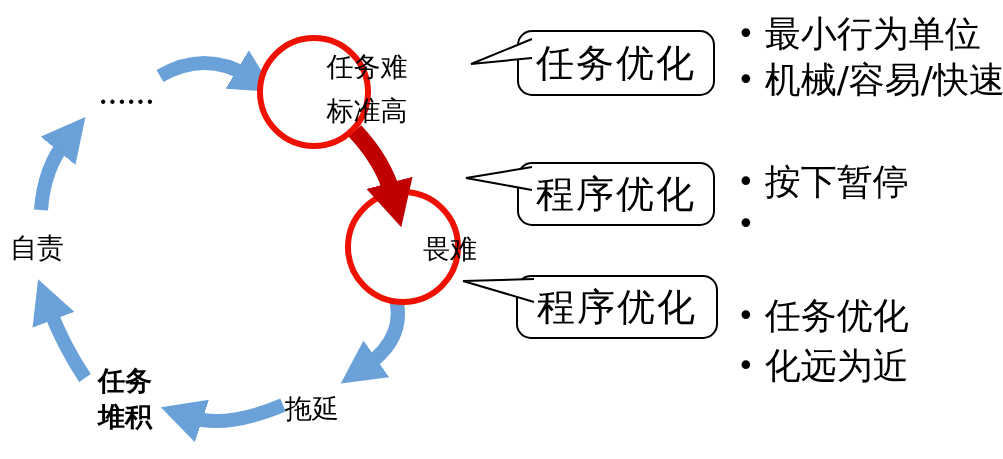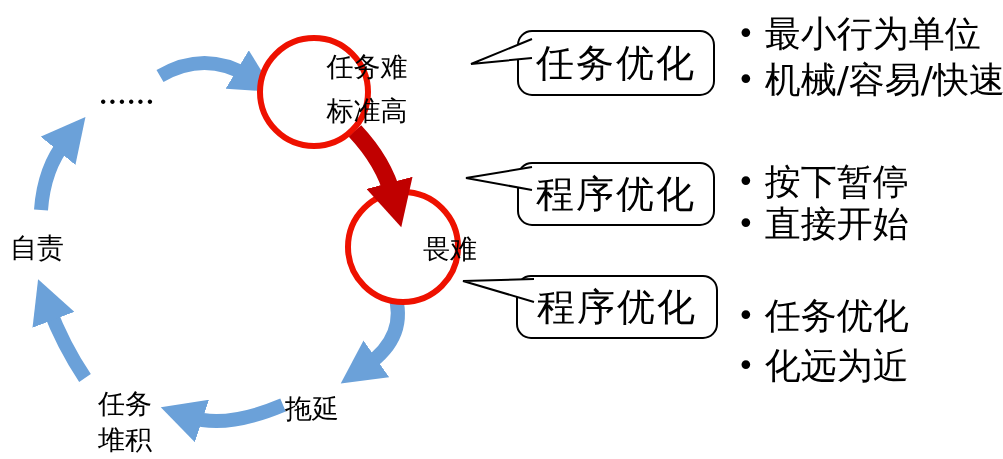--- a/index.html
+++ b/index.html
@@ -86,21 +86,21 @@
   </div>
 
   <div class="cycle-label mid" style="left:403px;top:249px;">
     <div>畏难</div>
   </div>
 
   <div class="cycle-label" style="left:312px;top:409px;">
     <div>拖延</div>
   </div>
 
-  <div class="cycle-label" style="left:125px;top:422px;">
+  <div class="cycle-label" style="left:125px;top:399px;font-weight:bold;">
     <div>任务</div>
     <div>堆积</div>
   </div>
 
   <div class="cycle-label" style="left:37px;top:248px;">
     <div>自责</div>
   </div>
 
   <div class="bubble" id="bubble-1">
     <span>任务优化</span>
@@ -125,21 +125,20 @@
   <div class="bullet-line" id="bl-1b">
     <span class="bullet-dot">•</span>
     <span>机械/容易/快速</span>
   </div>
   <div class="bullet-line" id="bl-2a">
     <span class="bullet-dot">•</span>
     <span>按下暂停</span>
   </div>
   <div class="bullet-line" id="bl-2b">
     <span class="bullet-dot">•</span>
-    <span>直接开始</span>
   </div>
   <div class="bullet-line" id="bl-3a">
     <span class="bullet-dot">•</span>
     <span>任务优化</span>
   </div>
   <div class="bullet-line" id="bl-3b">
     <span class="bullet-dot">•</span>
     <span>化远为近</span>
   </div>
 

